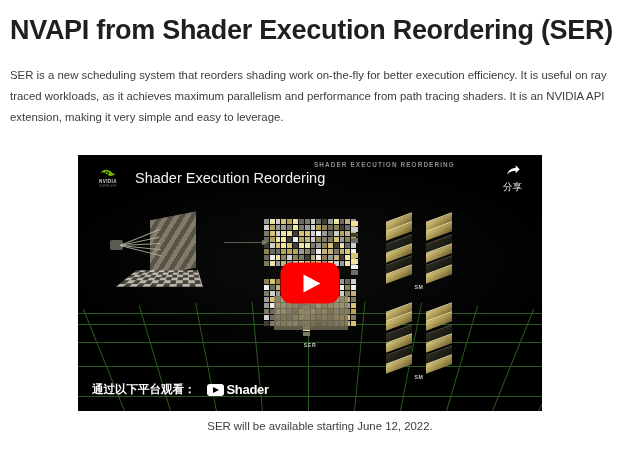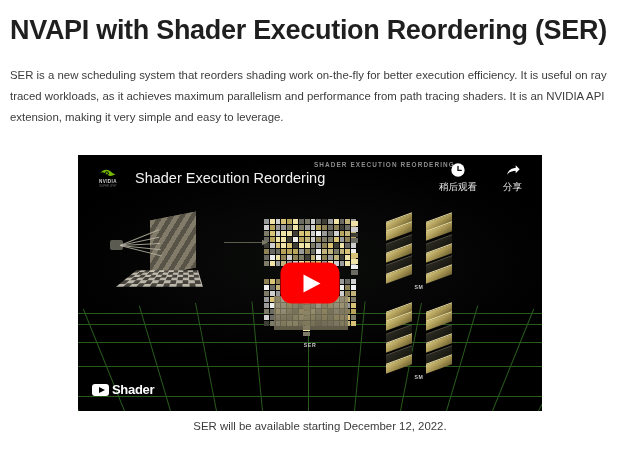--- a/index.html
+++ b/index.html
@@ -397,21 +397,21 @@
     text-align: center;
     font-size: 11.4px;
     color: #3b3b3b;
   }
 </style>
 </head>
 <body>
 
 <div class="page">
 
-  <h1 class="page-title">NVAPI with Shader Execution Reordering (SER)</h1>
+  <h1 class="page-title">NVAPI from Shader Execution Reordering (SER)</h1>
 
   <p class="body-text">SER is a new scheduling system that reorders shading work on-the-fly for better execution efficiency. It is useful on ray traced workloads, as it achieves maximum parallelism and performance from path tracing shaders. It is an NVIDIA API extension, making it very simple and easy to leverage.</p>
 
   <div class="video-wrap">
     <div class="video">
 
       <div class="scene-bg"></div>
 
       <div class="grid-floor" id="gridfloor">
           <div class="h" style="top: 12px;"></div>
@@ -785,41 +785,35 @@
             <circle cx="15" cy="8.5" r="1.7" fill="#76b900"></circle>
           </svg>
           <div class="nv-word">NVIDIA</div>
           <div class="nv-sub">SUPER WHY</div>
         </div>
         <div class="v-title">Shader Execution Reordering</div>
 
         <div class="v-actions">
           <div class="v-action">
             <svg class="v-action-icon" viewBox="0 0 24 24">
-              <circle cx="12" cy="12" r="10" fill="#ffffff"></circle>
-              <path d="M12 6.5v6h5" stroke="#0c0c0c" stroke-width="2" fill="none" stroke-linecap="round"></path>
-            </svg>
-            <div class="v-action-label">稍后观看</div>
-          </div>
-          <div class="v-action">
-            <svg class="v-action-icon" viewBox="0 0 24 24">
               <path d="M3 19c2-8 9-10 13-10V5l6 6-6 6v-4c-5 0-10 2-13 6z" fill="#ffffff"></path>
             </svg>
             <div class="v-action-label">分享</div>
           </div>
         </div>
       </div>
 
       <div class="v-eyebrow">SHADER EXECUTION REORDERING</div>
 
       <div class="watch-bar">
+        <div class="watch-text">通过以下平台观看：</div>
         <div class="yt-wordmark">
           <div class="yt-badge"></div>
           <div class="yt-name">Shader</div>
         </div>
       </div>
 
       <div class="play-btn"></div>
     </div>
   </div>
 
-  <div class="caption">SER will be available starting December 12, 2022.</div>
+  <div class="caption">SER will be available starting June 12, 2022.</div>
 </div>
 
 </body></html>

